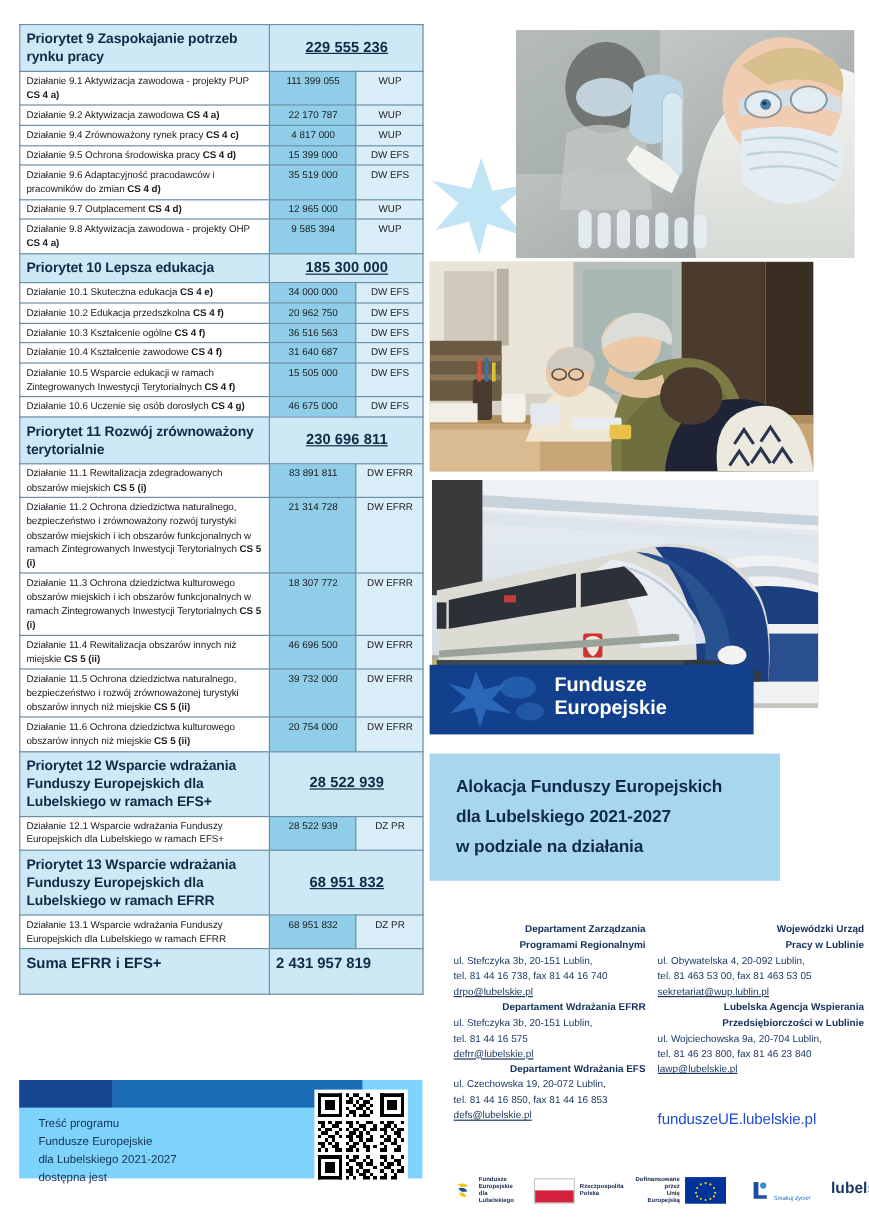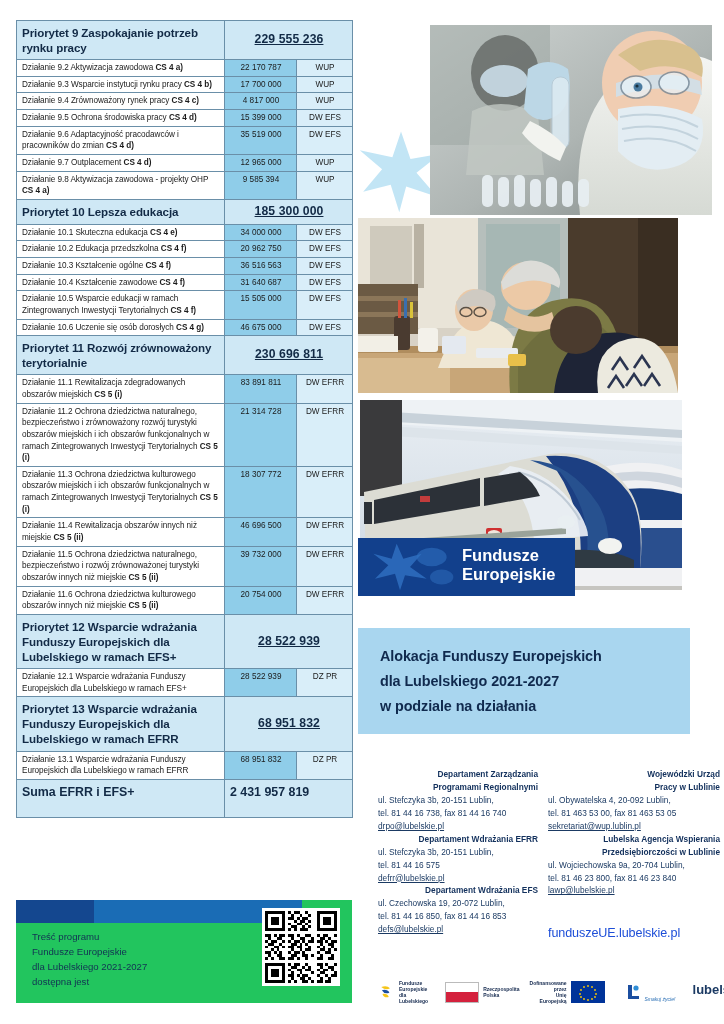--- a/index.html
+++ b/index.html
@@ -72,22 +72,22 @@
     font-weight: bold;
     font-size: 12.4px;
     color: #122a46;
     padding-top: 5px; padding-bottom: 18px;
   }
   tr.sum td.amt-span { }
 
   
   .qr-panel {
     position: absolute; left: 16px; top: 900px;
-    width: 336px; height: 103px;
-    background: #22c55e;
+    width: 336px; height: 82px;
+    background: #7dd3fc;
   }
   .qr-bar { position:absolute; left:0; top:0; height: 23px; width: 286px; display:flex; }
   .qr-bar .seg1 { width: 78px; background: #14478f; }
   .qr-bar .seg2 { flex:1; background: #1a6cb5; }
   .qr-text {
     position: absolute; left: 16px; top: 30px;
     font-size: 9.6px; line-height: 1.55; color: #123253;
   }
   .qr-code {
     position: absolute; right: 12px; top: 8px;
@@ -100,34 +100,34 @@
     opacity: .95;
   }
   .photo { position: absolute; overflow: hidden; background: #ddd; }
   .photo svg { display:block; width:100%; height:100%; }
 
   #photo-lab   { left: 430px; top: 25px;  width: 282px; height: 190px; }
   #photo-class { left: 358px; top: 218px; width: 320px; height: 175px; }
   #photo-train { left: 360px; top: 400px; width: 322px; height: 190px; }
 
   .fe-banner {
-    position: absolute; left: 358px; top: 538px;
-    width: 217px; height: 58px;
+    position: absolute; left: 358px; top: 554px;
+    width: 270px; height: 58px;
     background: linear-gradient(90deg,#12408c 0%, #12408c 100%);
     overflow: hidden;
   }
   .fe-banner .bstar { position:absolute; left:6px; top:4px; width:92px; height:50px; }
   .fe-banner .btext {
     position:absolute; left: 104px; top: 8px;
     color:#fff; font-weight:bold; font-size:16.5px; line-height:1.18;
   }
 
   .alloc-title-box {
     position: absolute; left: 358px; top: 628px;
-    width: 332px; height: 106px;
+    width: 292px; height: 106px;
     background: #a9d6ef;
   }
   .alloc-title {
     position:absolute; left: 22px; top: 16px;
     color:#102a4e; font-weight:bold; font-size:14.4px; line-height:1.75;
     letter-spacing:-0.1px;
   }
 
   
   .contacts { position:absolute; left: 378px; top: 768px; width: 340px; }
@@ -164,27 +164,27 @@
           <col class="c-name">
           <col class="c-amt">
           <col class="c-inst">
         </colgroup>
       <tbody id="table-body">
           <tr class="prio">
             <td class="name">Priorytet 9 Zaspokajanie potrzeb rynku pracy</td>
             <td class="amt-span" colspan="2">229 555 236</td>
           </tr>
           <tr class="act">
+            <td class="name"><span>Działanie 9.1 Aktywizacja zawodowa - projekty PUP </span><b>CS 4 a)</b></td>
+            <td class="amt">111 399 055</td>
+            <td class="inst">WUP</td>
+          </tr>
+          <tr class="act">
             <td class="name"><span>Działanie 9.2 Aktywizacja zawodowa </span><b>CS 4 a)</b></td>
             <td class="amt">22 170 787</td>
-            <td class="inst">WUP</td>
-          </tr>
-          <tr class="act">
-            <td class="name"><span>Działanie 9.3 Wsparcie instytucji rynku pracy </span><b>CS 4 b)</b></td>
-            <td class="amt">17 700 000</td>
             <td class="inst">WUP</td>
           </tr>
           <tr class="act">
             <td class="name"><span>Działanie 9.4 Zrównoważony rynek pracy </span><b>CS 4 c)</b></td>
             <td class="amt">4 817 000</td>
             <td class="inst">WUP</td>
           </tr>
           <tr class="act">
             <td class="name"><span>Działanie 9.5 Ochrona środowiska pracy </span><b>CS 4 d)</b></td>
             <td class="amt">15 399 000</td>

